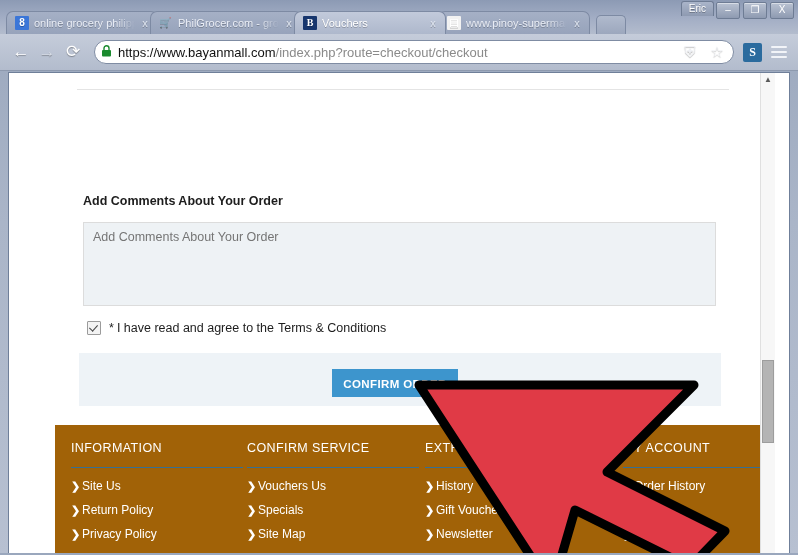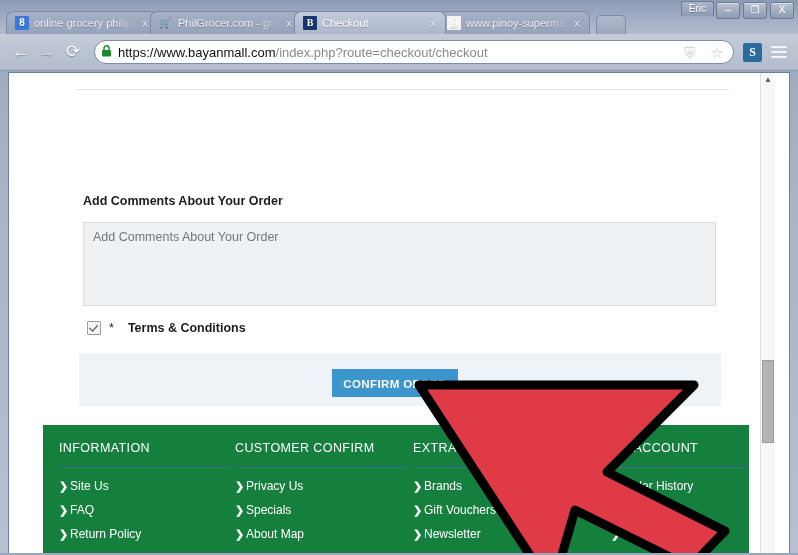--- a/index.html
+++ b/index.html
@@ -307,21 +307,21 @@
   #agree-checkbox::after {
     content: "";
     position: absolute;
     left: 3px; top: 1px;
     width: 4px; height: 7px;
     border: solid #444444;
     border-width: 0 1.6px 1.6px 0;
     transform: rotate(42deg);
   }
   #agree-row .asterisk { color: #222222; margin-right: 3px; }
-  #agree-row .terms-link { font-weight: bold; color: #1d1d1d; margin-left: 11px; }
+  #agree-row .terms-link { font-weight: normal; color: #1d1d1d; margin-left: 4px; }
 
   #confirm-bar {
     position: absolute;
     left: 70px; top: 280px;
     width: 642px; height: 53px;
     background: #eef3f7;
   }
   #confirm-order-button {
     position: absolute;
     left: 323px; top: 296px;
@@ -333,23 +333,23 @@
     letter-spacing: .4px;
     line-height: 28px;
     text-align: center;
     border: none;
     font-family: "Liberation Sans", sans-serif;
   }
 
   
   #footer {
     position: absolute;
-    left: 34px; top: 352px;
+    left: 46px; top: 352px;
     width: 706px; height: 131px;
-    background: #15803d;
+    background: #a16207;
     color: #ffffff;
     overflow: hidden;
   }
   .footer-col {
     position: absolute;
     top: 16px;
   }
   .col-1 { left: 16px; width: 172px; }
   .col-2 { left: 192px; width: 172px; }
   .col-3 { left: 370px; width: 160px; }
@@ -441,21 +441,21 @@
         <span class="tab-title">online grocery philippines</span>
         <span class="tab-close">x</span>
       </div>
       <div class="tab">
         <span class="favicon fav-cart">🛒</span>
         <span class="tab-title">PhilGrocer.com - grocery</span>
         <span class="tab-close">x</span>
       </div>
       <div class="tab active">
         <span class="favicon fav-b">B</span>
-        <span class="tab-title">Checkout</span>
+        <span class="tab-title">Vouchers</span>
         <span class="tab-close">x</span>
       </div>
       <div class="tab">
         <span class="favicon fav-doc">▤</span>
         <span class="tab-title">www.pinoy-supermarket</span>
         <span class="tab-close">x</span>
       </div>
       <div id="newtab"></div>
     </div>
 
@@ -500,52 +500,52 @@
 
       <div class="rule-top"></div>
 
       <div id="comments-heading">Add Comments About Your Order</div>
 
       <textarea id="order-comments" placeholder="Add Comments About Your Order" style=""></textarea>
 
       <div id="agree-row">
         <span id="agree-checkbox"></span>
         <span class="asterisk">*</span>
+        <span>I have read and agree to the</span>
         <span class="terms-link">Terms &amp; Conditions</span>
       </div>
 
       <div id="confirm-bar"></div>
       <button id="confirm-order-button">CONFIRM ORDER</button>
 
       <div id="footer">
 
         <div class="footer-col col-1">
           <h4>INFORMATION</h4>
           <ul>
             <li><span class="chev">❯</span><span>Site Us</span></li>
-            <li><span class="chev">❯</span><span>FAQ</span></li>
             <li><span class="chev">❯</span><span>Return Policy</span></li>
             <li><span class="chev">❯</span><span>Privacy Policy</span></li>
 
           </ul>
         </div>
 
         <div class="footer-col col-2">
-          <h4>CUSTOMER CONFIRM</h4>
+          <h4>CONFIRM SERVICE</h4>
           <ul>
-            <li><span class="chev">❯</span><span>Privacy Us</span></li>
+            <li><span class="chev">❯</span><span>Vouchers Us</span></li>
             <li><span class="chev">❯</span><span>Specials</span></li>
-            <li><span class="chev">❯</span><span>About Map</span></li>
+            <li><span class="chev">❯</span><span>Site Map</span></li>
           </ul>
         </div>
 
         <div class="footer-col col-3">
           <h4>EXTRAS</h4>
           <ul>
-            <li><span class="chev">❯</span><span>Brands</span></li>
+            <li><span class="chev">❯</span><span>History</span></li>
             <li><span class="chev">❯</span><span>Gift Vouchers</span></li>
             <li><span class="chev">❯</span><span>Newsletter</span></li>
             <li><span class="chev">❯</span><span>Specials</span></li>
           </ul>
         </div>
 
         <div class="footer-col col-4">
           <h4>MY ACCOUNT</h4>
           <ul>
             <li><span class="chev">❯</span><span>Order History</span></li>

